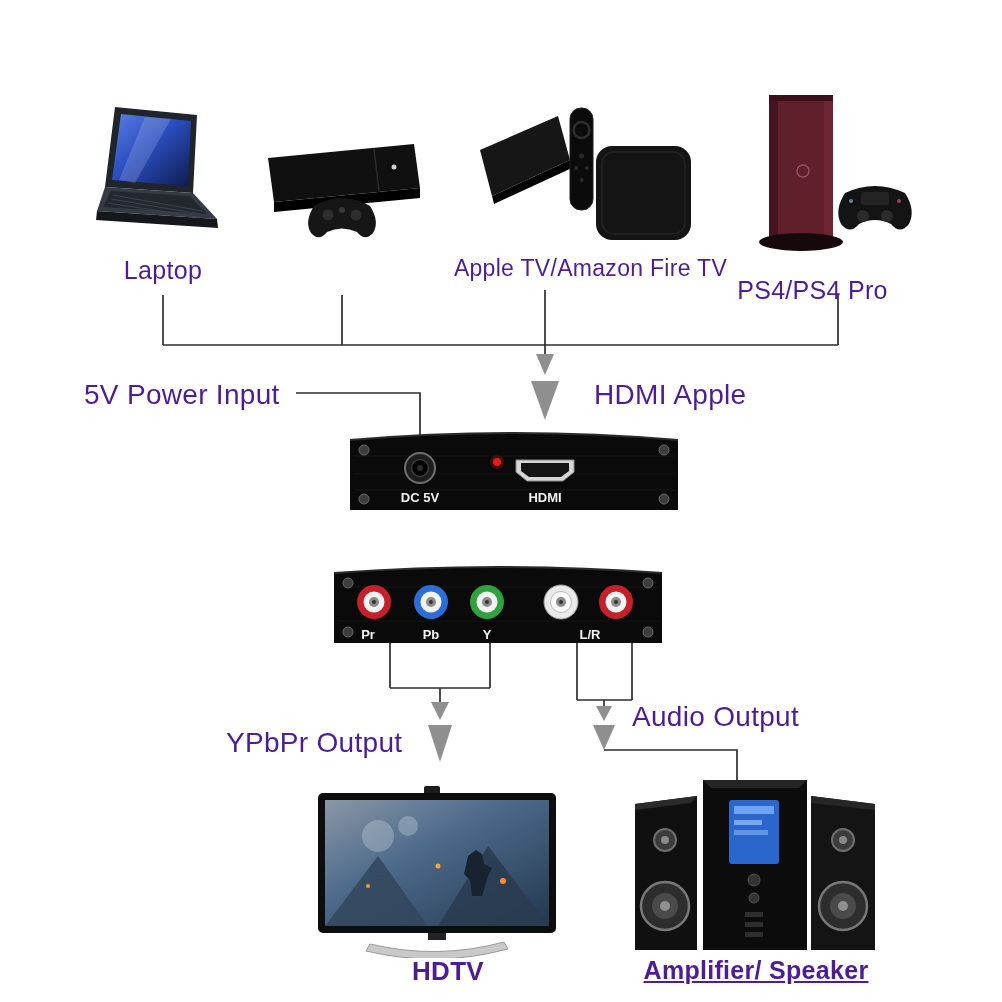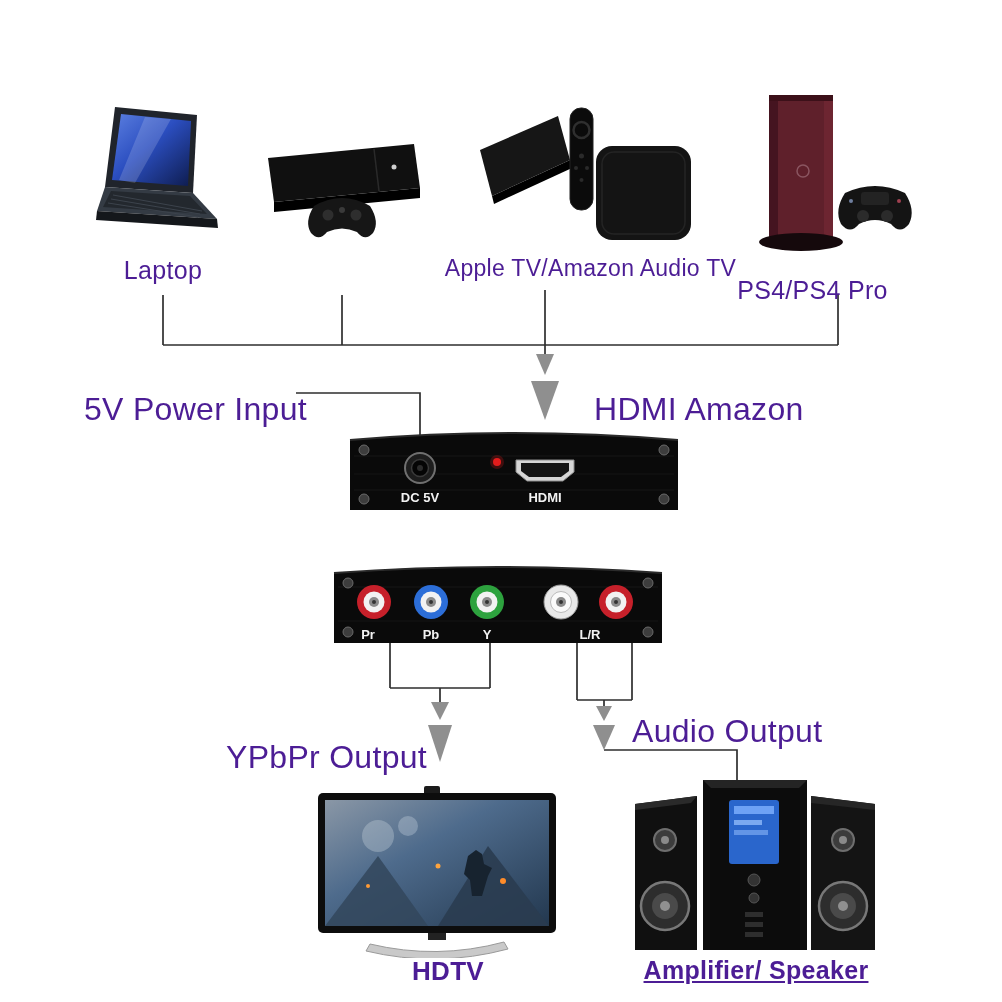--- a/index.html
+++ b/index.html
@@ -3,21 +3,21 @@
 <meta charset="utf-8">
 <style>
   * { margin:0; padding:0; box-sizing:border-box; }
   html,body { background:#ffffff; font-family:"Liberation Sans", sans-serif; }
   .canvas { position:relative; width:1002px; height:1002px; background:#fff; overflow:hidden; }
   .dev { position:absolute; }
   .wires { position:absolute; left:0; top:0; pointer-events:none; }
   .label { position:absolute; color:#4c1d95; letter-spacing:.3px; white-space:nowrap; }
   .center { text-align:center; }
   .dev-label { font-size:25px; font-weight:500; }
-  .ann-label { font-size:32px;margin-top:12px; }
+  .ann-label { font-size:28px; }
   .sink-label { font-size:26px; font-weight:bold; }
   svg text { font-family:"Liberation Sans", sans-serif; }
   .port-label { font-size:13px; font-weight:bold; fill:#f2f2f2; }
 </style>
 </head>
 <body>
 
 <div class="canvas">
 
   <svg class="wires" width="1002" height="1002" viewBox="0 0 1002 1002">
@@ -269,24 +269,24 @@
         <circle cx="121" cy="102" r="6" fill="#333333" stroke="#555555" stroke-width="1"></circle>
         <circle cx="121" cy="120" r="5" fill="#333333" stroke="#555555" stroke-width="1"></circle>
         <rect x="112" y="134" width="18" height="5" fill="#2e2e2e"></rect>
         <rect x="112" y="144" width="18" height="5" fill="#2e2e2e"></rect>
         <rect x="112" y="154" width="18" height="5" fill="#2e2e2e"></rect>
       </g>
     </svg>
   </div>
 
   <div class="label dev-label center" style="left:93px; top:256px; width:140px;">Laptop</div>
-  <div class="label dev-label center" style="left:438px; top:255px; width:305px; font-size:23px;">Apple TV/Amazon Audio TV</div>
+  <div class="label dev-label center" style="left:438px; top:255px; width:305px; font-size:23px;">Apple TV/Amazon Fire TV</div>
   <div class="label dev-label center" style="left:720px; top:256px; width:185px;margin-top:20px;">PS4/PS4 Pro</div>
 
   <div class="label ann-label" style="left:84px; top:379px;">5V Power Input</div>
-  <div class="label ann-label" style="left:594px; top:379px;">HDMI Amazon</div>
+  <div class="label ann-label" style="left:594px; top:379px;">HDMI Apple</div>
   <div class="label ann-label" style="left:226px; top:727px;">YPbPr Output</div>
   <div class="label ann-label" style="left:632px; top:701px;">Audio Output</div>
 
   <div class="label sink-label center" style="left:328px; top:956px; width:240px;">HDTV</div>
   <div class="label sink-label center" style="left:606px; top:956px; width:300px; font-size:25px;text-decoration:underline;">Amplifier/ Speaker</div>
 
 </div>
 
 </body></html>

